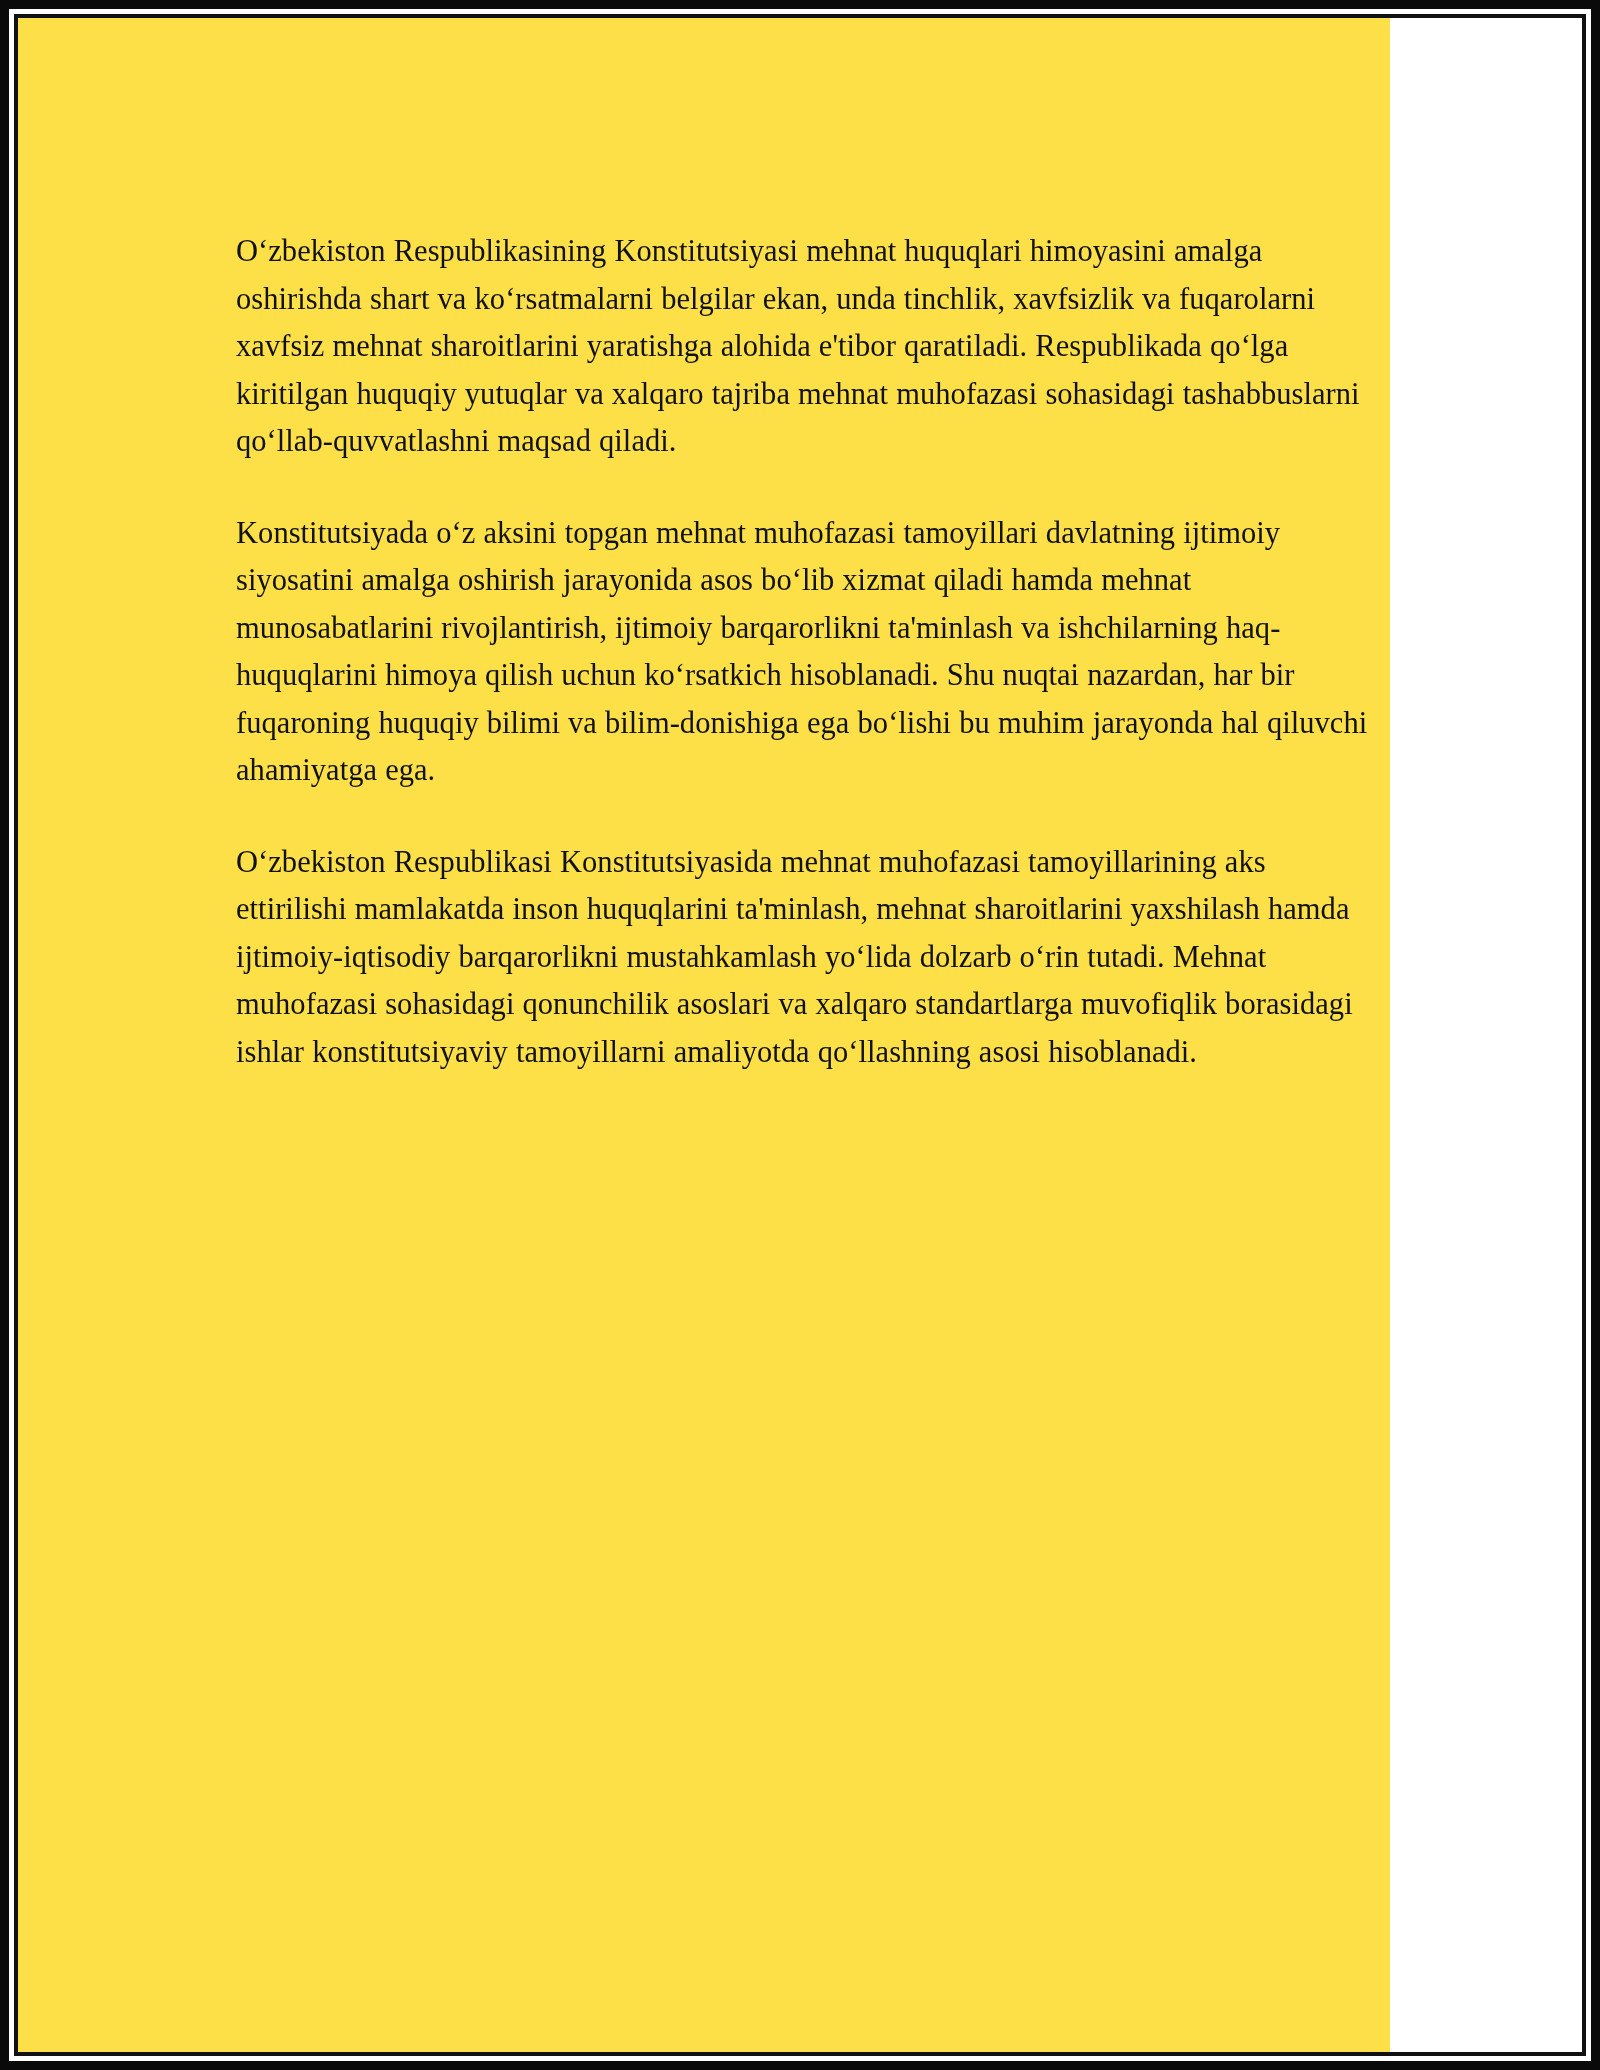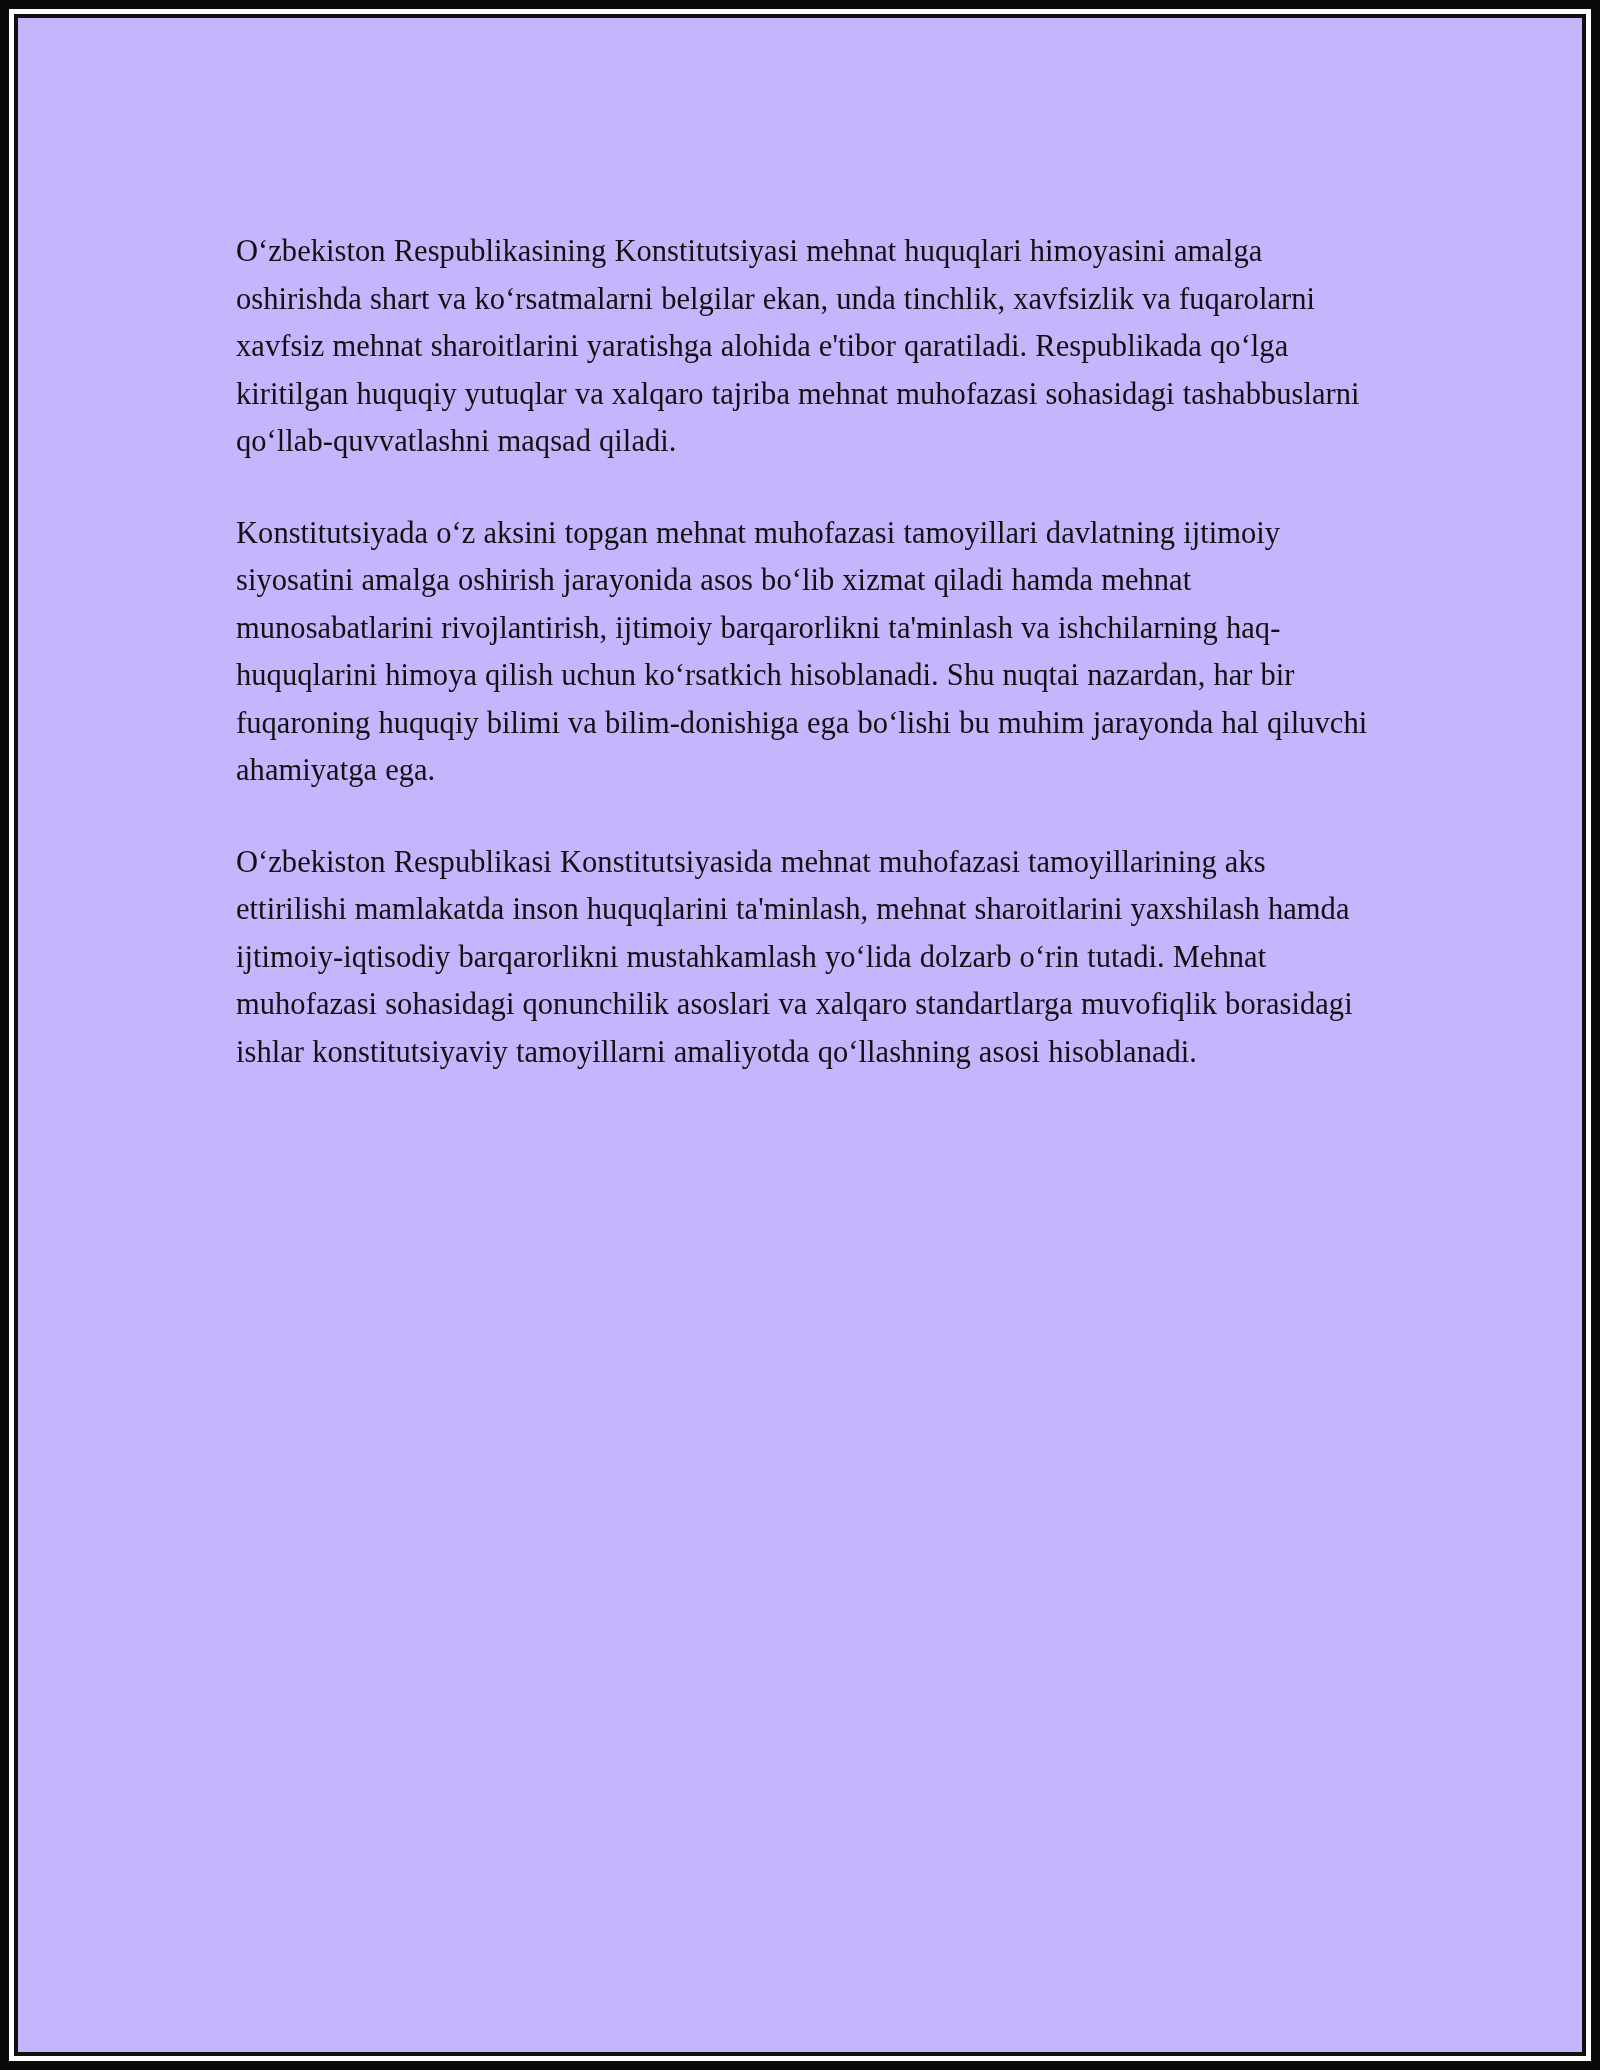--- a/index.html
+++ b/index.html
@@ -42,23 +42,23 @@
     background: #ffffff;
     box-sizing: border-box;
     border: 4px solid #111111;
   }
 
   
   .sheet {
     position: absolute;
     left: 18px;
     top: 18px;
-    width: 1564px;
+    width: 1372px;
     height: 2034px;
-    background: #c4b5fd;
+    background: #fde047;
     box-sizing: border-box;
   }
 
   .doc-body {
     position: absolute;
     left: 218px;
     top: 210px;
     width: 1140px;
   }
 

